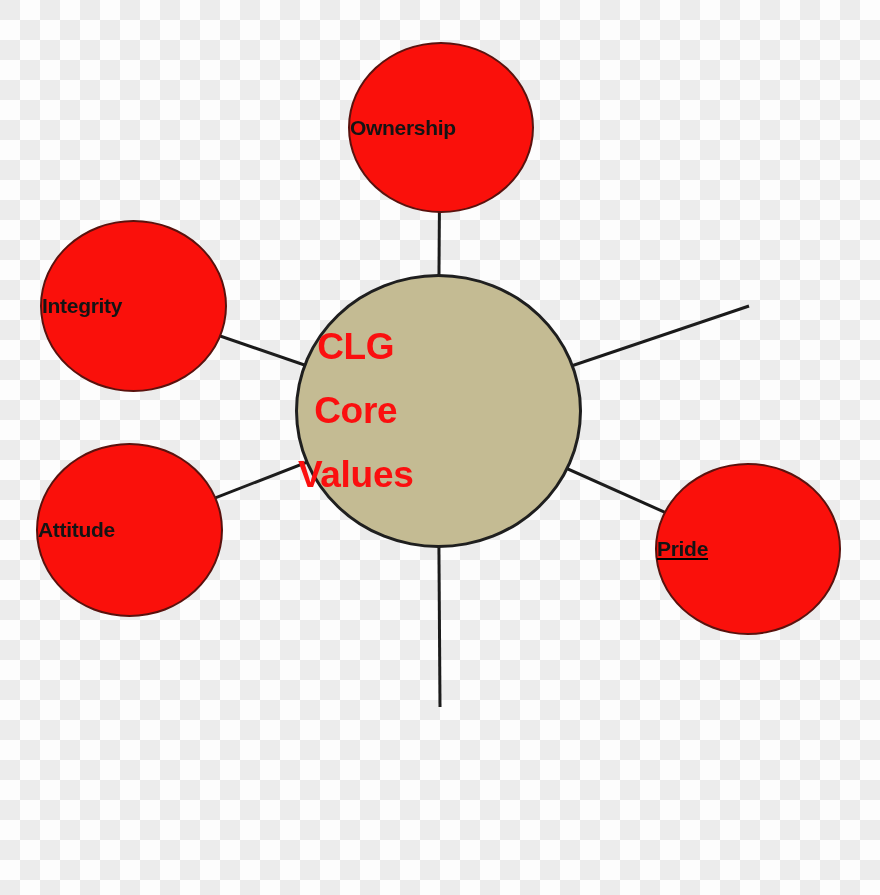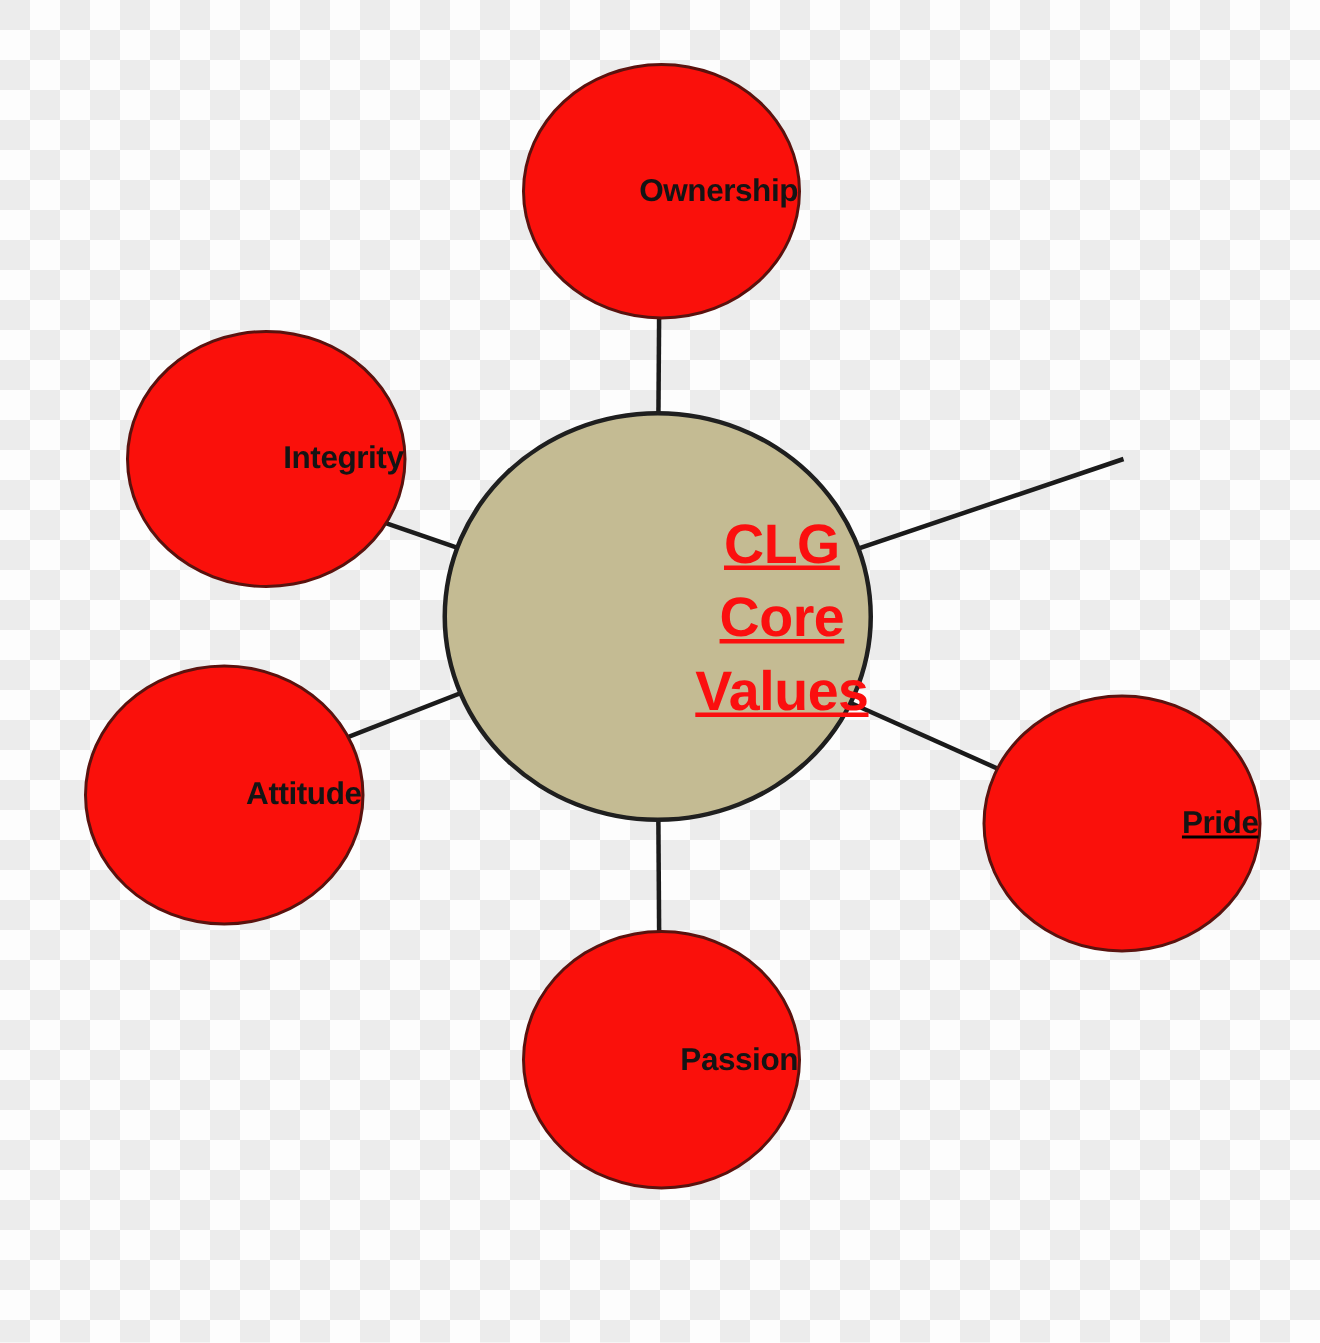--- a/index.html
+++ b/index.html
@@ -32,57 +32,56 @@
     stroke: var(--connector, #1b1b1b);
     stroke-width: 3;
   }
   .node {
     position: absolute;
     z-index: 2;
     box-sizing: border-box;
     border-radius: 50%;
     display: flex;
     align-items: center;
-    justify-content: flex-end;
+    justify-content: flex-start;
     text-align: center;
   }
   .node .label {
     white-space: pre-line;
     font-weight: 700;
     letter-spacing: -0.3px;
   }
   .hub {
     left: 295px;
     top: 274px;
     width: 287px;
     height: 274px;
     background: var(--hub-fill, #c4bb93);
     border: 3px solid var(--hub-outline, #1f1f1f);
   }
   .hub .label {
     color: var(--hub-text, #fb0f0f);
     font-size: 37px;
-    line-height: 49px;
-    text-decoration: underline;
+    line-height: 64px;
   }
   .sat {
     background: var(--node-fill, #fa100b);
     border: 2px solid var(--node-outline, #5a120e);
   }
   .sat .label {
     color: var(--node-text, #141414);
     font-size: 21px;
     line-height: 26px;
   }
   .sat-ownership { left: 348px; top: 42px;  width: 186px; height: 171px; }
   .sat-knowledge { left: 657px; top: 220px; width: 184px; height: 172px; }
   .sat-pride     { left: 655px; top: 463px; width: 186px; height: 172px; text-decoration: underline; }
   .sat-passion   { left: 348px; top: 620px; width: 186px; height: 173px; }
-  .sat-attitude  { left: 56px;  top: 443px; width: 187px; height: 174px; }
-  .sat-integrity { left: 40px;  top: 220px; width: 187px; height: 172px; margin-left: 44px; }
+  .sat-attitude  { left: 36px;  top: 443px; width: 187px; height: 174px; }
+  .sat-integrity { left: 40px;  top: 220px; width: 187px; height: 172px; }
 </style>
 </head>
 <body>
 
 <div class="canvas">
 
   <svg class="connectors" width="880" height="895" viewBox="0 0 880 895" aria-hidden="true">
     <line x1="438" y1="411" x2="440" y2="128"></line>
     <line x1="438" y1="411" x2="749" y2="306"></line>
     <line x1="438" y1="411" x2="747" y2="549"></line>
@@ -99,23 +98,20 @@
 
   <div class="node sat sat-ownership">
     <span class="label">Ownership</span>
   </div>
 
 
   <div class="node sat sat-pride">
     <span class="label">Pride</span>
   </div>
 
-  <div class="node sat sat-passion">
-    <span class="label">Passion</span>
-  </div>
 
   <div class="node sat sat-attitude">
     <span class="label">Attitude</span>
   </div>
 
   <div class="node sat sat-integrity">
     <span class="label">Integrity</span>
   </div>
 
 </div>

